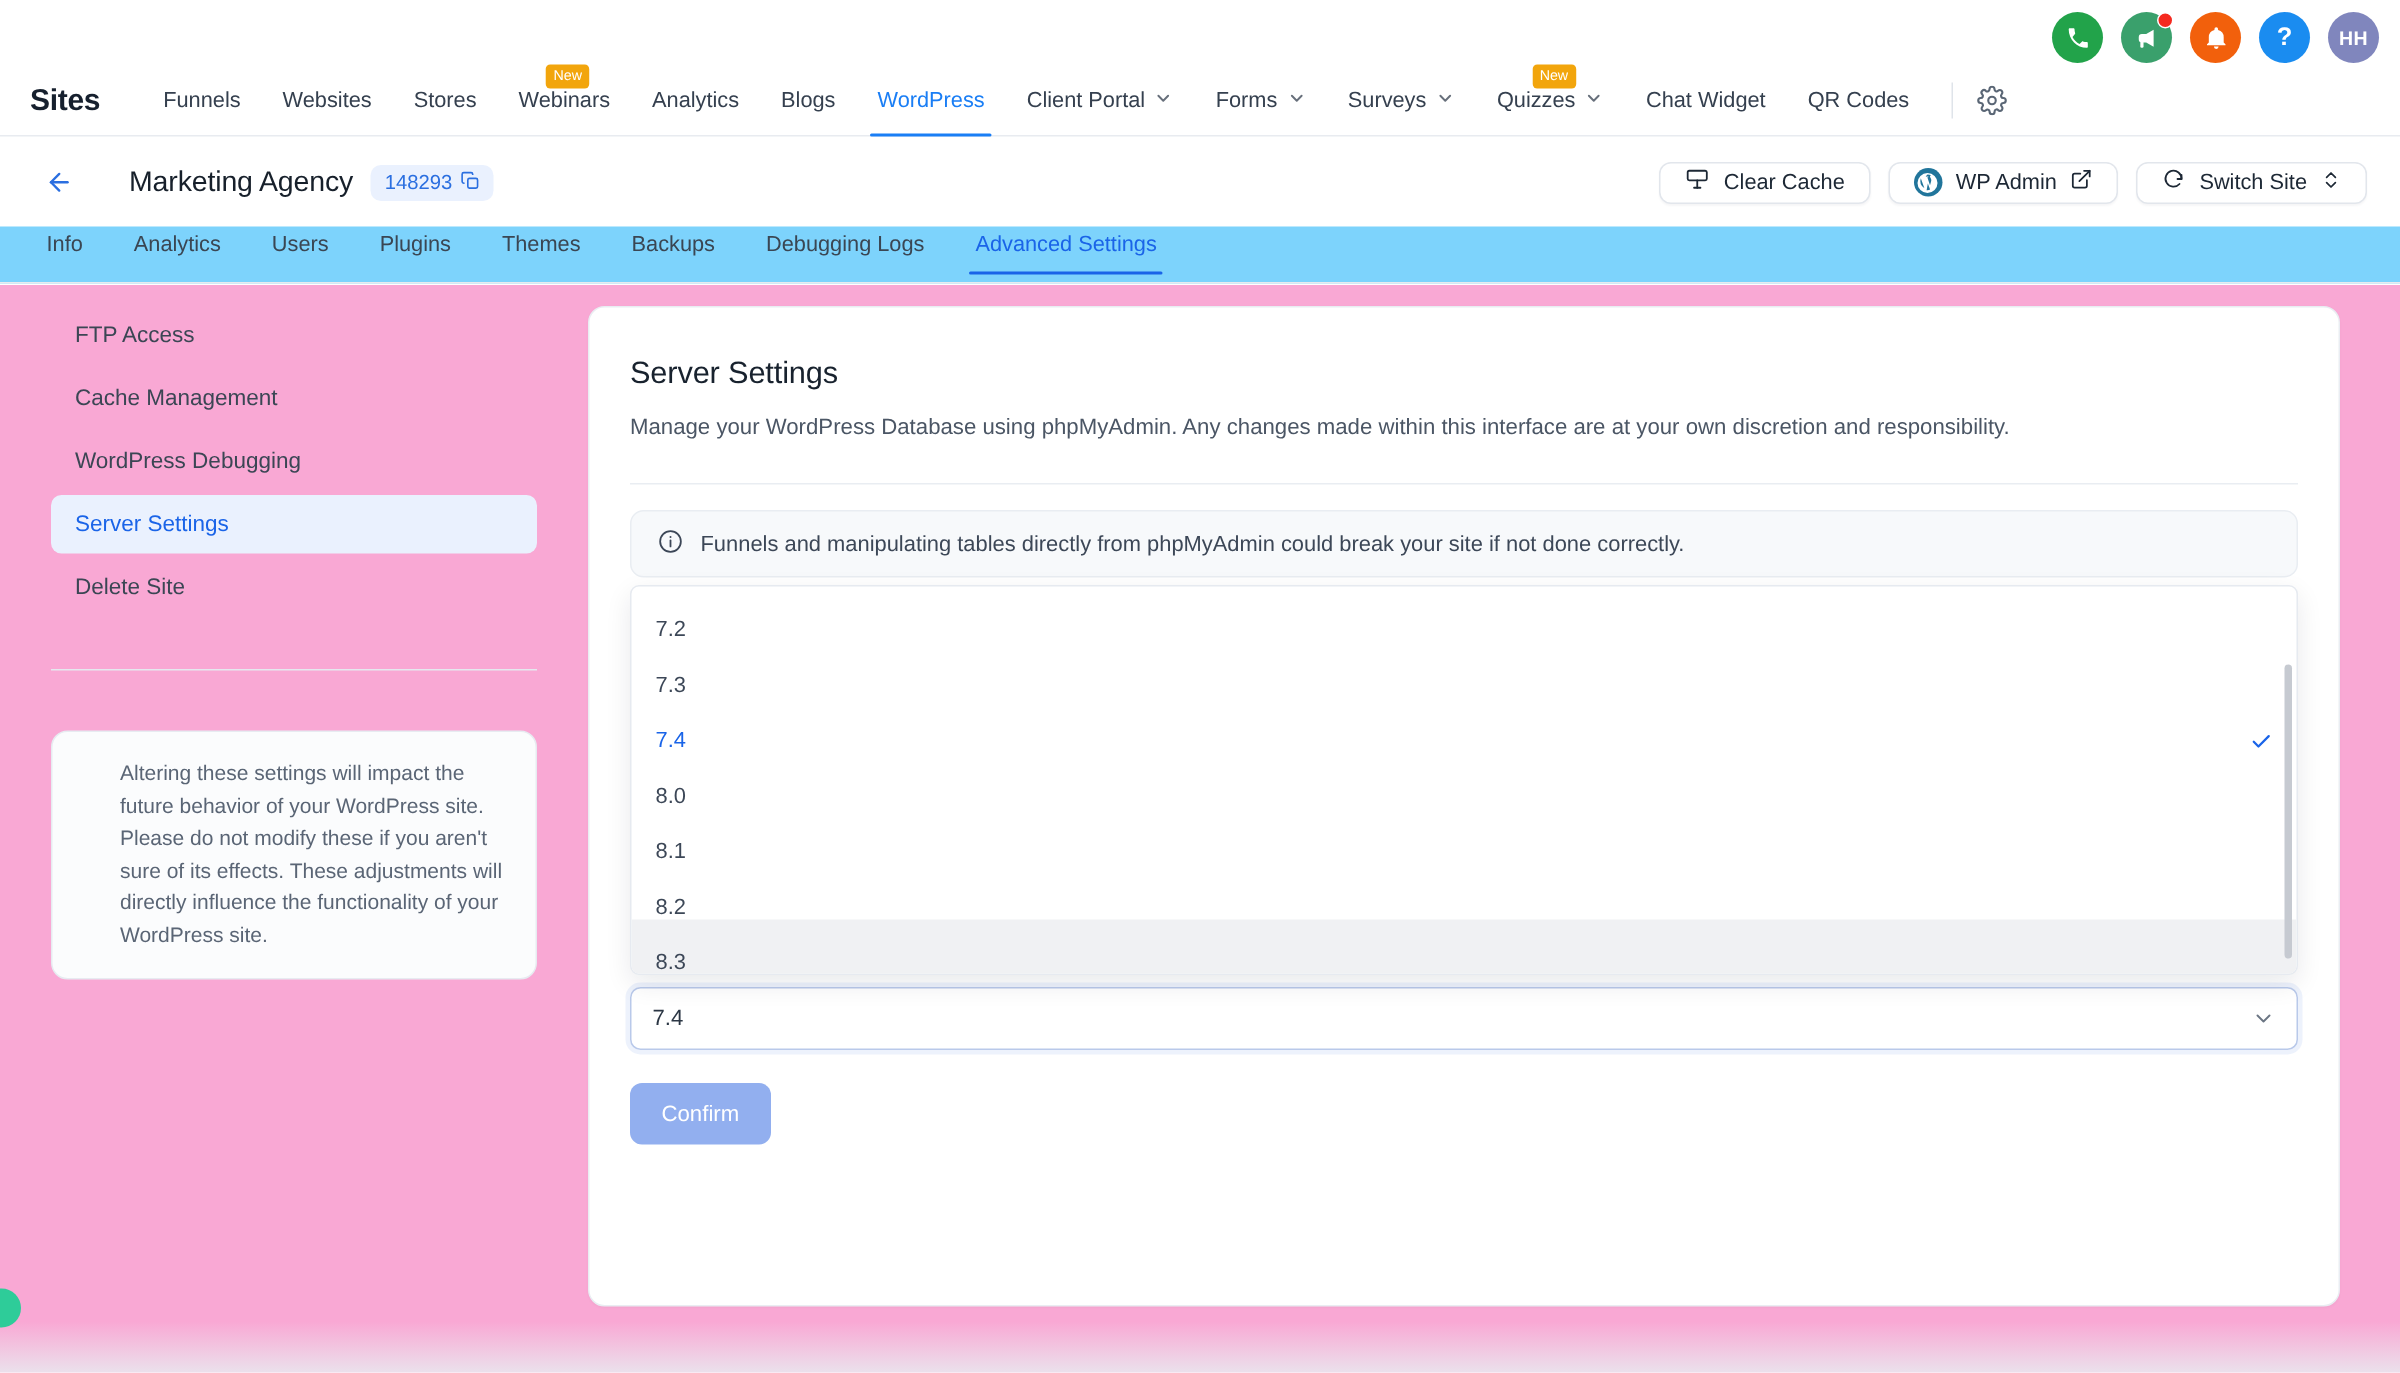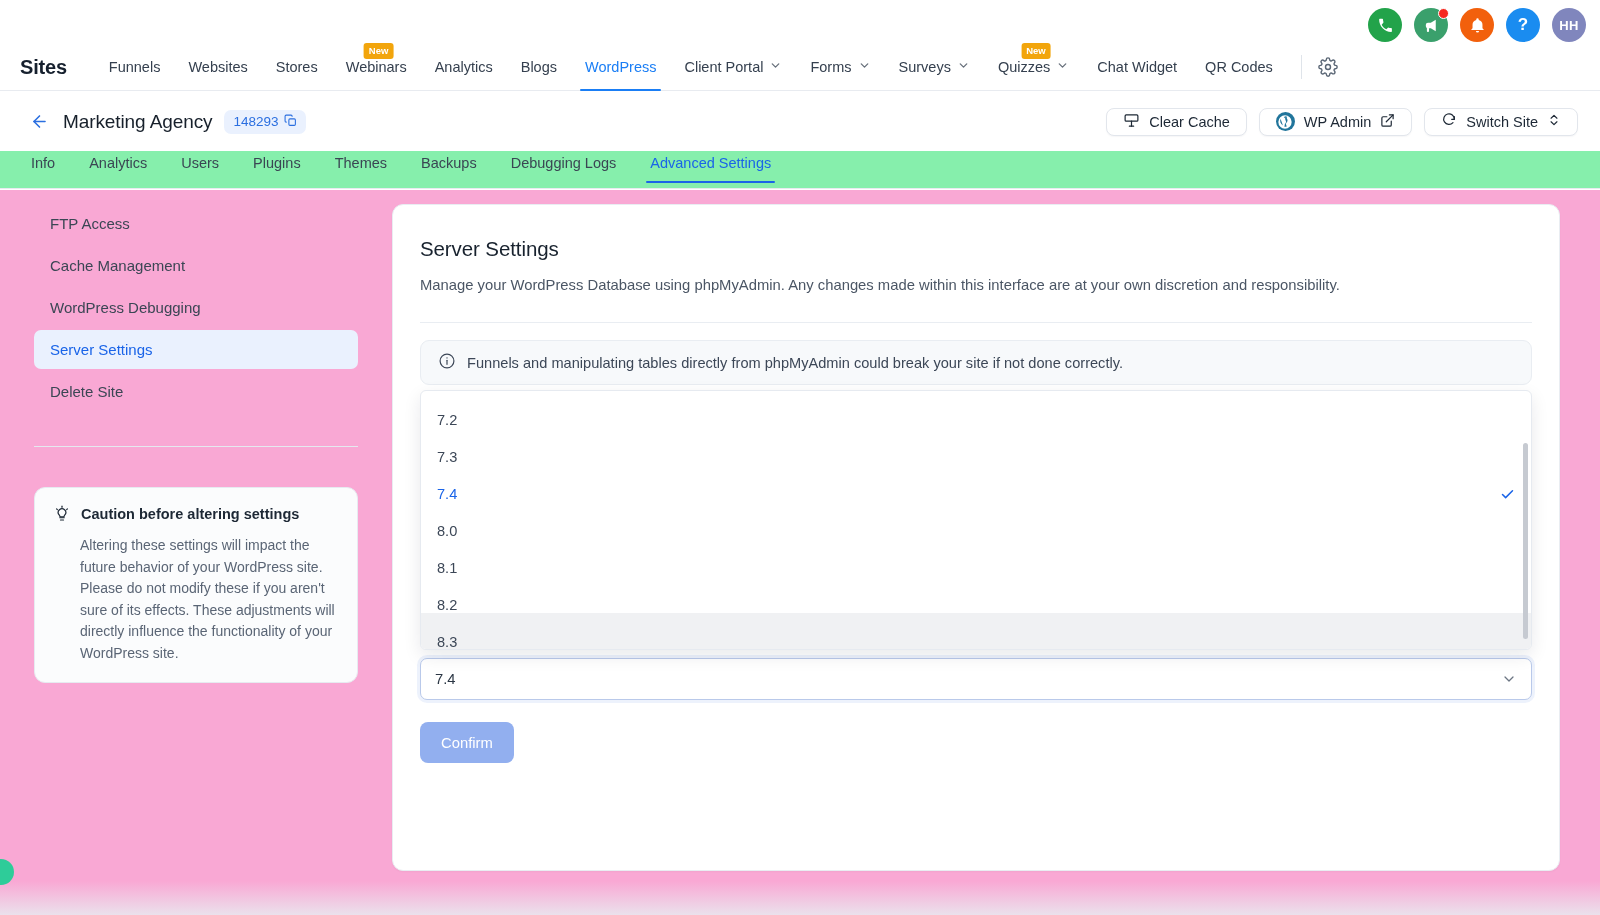--- a/index.html
+++ b/index.html
@@ -59,56 +59,56 @@
   }
   .nav-item.active { color: #1a7ef5; }
   .nav-item.active::after {
     content:""; position: absolute; left: 9px; right: 9px; bottom: -1px;
     height: 2.5px; background: #1a7ef5; border-radius: 2px;
   }
   .nav-item .chev { margin-left: 1px; opacity:.75; }
   .new-badge {
     position: absolute; top: -1px; left: 50%; transform: translateX(-42%);
     background: #f2a50c; color: #fff;
-    font-size: 9.5px; font-weight: 700; line-height: 1;
+    font-size: 9.5px; font-weight: 400; line-height: 1;
     padding: 3px 5px 3px 5px; border-radius: 3px;
   }
   .nav-sep { width:1px; height:24px; background:#dfe4ea; margin: 0 12px 0 14px; }
   .gear-btn { padding: 4px; cursor:pointer; color:#5a6675; display:flex; }
 
   
   .site-header {
     position: absolute; top: 92px; left: 0; right: 0; height: 59px;
     background: #fff;
     display: flex; align-items: center;
     padding: 0 22px 0 28px;
   }
   .sh-left { display:flex; align-items: center; gap: 12px; }
   .back-arrow { color:#2b6fe0; cursor:pointer; display:flex; padding:2px; }
-  .site-title { font-size: 19px; color: #17202b; font-weight: 500; letter-spacing:-.1px; }
+  .site-title { font-size: 19px; color: #17202b; font-weight: 500; letter-spacing:-.1px;margin-left:23px; }
   .site-id-pill {
     display:flex; gap:5px;
     background: #eaf1fe; color:#2b6fe0;
     font-size: 13.5px; padding: 4px 9px; border-radius: 7px; cursor:pointer;
   }
   .sh-right { margin-left:auto; display:flex; align-items:center; gap: 12px; }
   .hbtn {
     display:flex; align-items:center; gap:9px;
     height: 28px; padding: 0 16px;
     background:#fff; border:1px solid #e2e6ec; border-radius: 8px;
     font-size: 14.5px; color:#1d2835; cursor:pointer; white-space:nowrap;
     box-shadow: 0 1px 1.5px rgba(16,24,40,.04);
   }
   .wp-logo { width:19px; height:19px; border-radius:50%; background:#21759b;
              display:flex; align-items:center; justify-content:center; }
 
   
   .subtabs {
     position: absolute; top: 151px; left: 0; right: 0; height: 38px;
-    background: #86efac;
+    background: #7dd3fc;
     border-bottom: 1px solid #e8ebf0;
     display:flex; align-items: flex-start; padding-left: 14px;
   }
   .subtab {
     position: relative; padding: 4px 17px 11px 17px;
     font-size: 14.5px; color: #3a4653; cursor: pointer; white-space: nowrap;
   }
   .subtab.active { color: #1a64e8; }
   .subtab.active::after {
     content:""; position:absolute; left:13px; right:13px; bottom:-1px;
@@ -413,32 +413,20 @@
       <div class="side-list">
         <div class="side-item">FTP Access</div>
         <div class="side-item">Cache Management</div>
         <div class="side-item">WordPress Debugging</div>
         <div class="side-item active">Server Settings</div>
         <div class="side-item">Delete Site</div>
       </div>
       <div class="side-divider"></div>
 
       <div class="tip-card">
-        <div class="tip-head">
-          <span>
-            <svg width="18" height="18" viewBox="0 0 24 24" fill="none" stroke="#1d2835" stroke-width="1.6" stroke-linecap="round">
-                <path d="M9.2 17h5.6M10 20h4"></path>
-                <path d="M8.2 13.2A5 5 0 1 1 15.8 13.2c-.7.9-1.1 1.7-1.2 2.6H9.4c-.1-.9-.5-1.7-1.2-2.6z"></path>
-                <line x1="12" y1="1.6" x2="12" y2="3.1"></line>
-                <line x1="4.8" y1="5.2" x2="5.8" y2="6.2"></line>
-                <line x1="19.2" y1="5.2" x2="18.2" y2="6.2"></line>
-              </svg>
-          </span>
-          <div class="tip-title">Caution before altering settings</div>
-        </div>
         <div class="tip-body">Altering these settings will impact the future behavior of your WordPress site. Please do not modify these if you aren't sure of its effects. These adjustments will directly influence the functionality of your WordPress site.</div>
       </div>
     </div>
 
     <div class="main-wrap">
       <div class="card">
         <div class="card-title">Server Settings</div>
         <div class="card-sub">Manage your WordPress Database using phpMyAdmin. Any changes made within this interface are at your own discretion and responsibility.</div>
         <div class="card-rule"></div>
 

